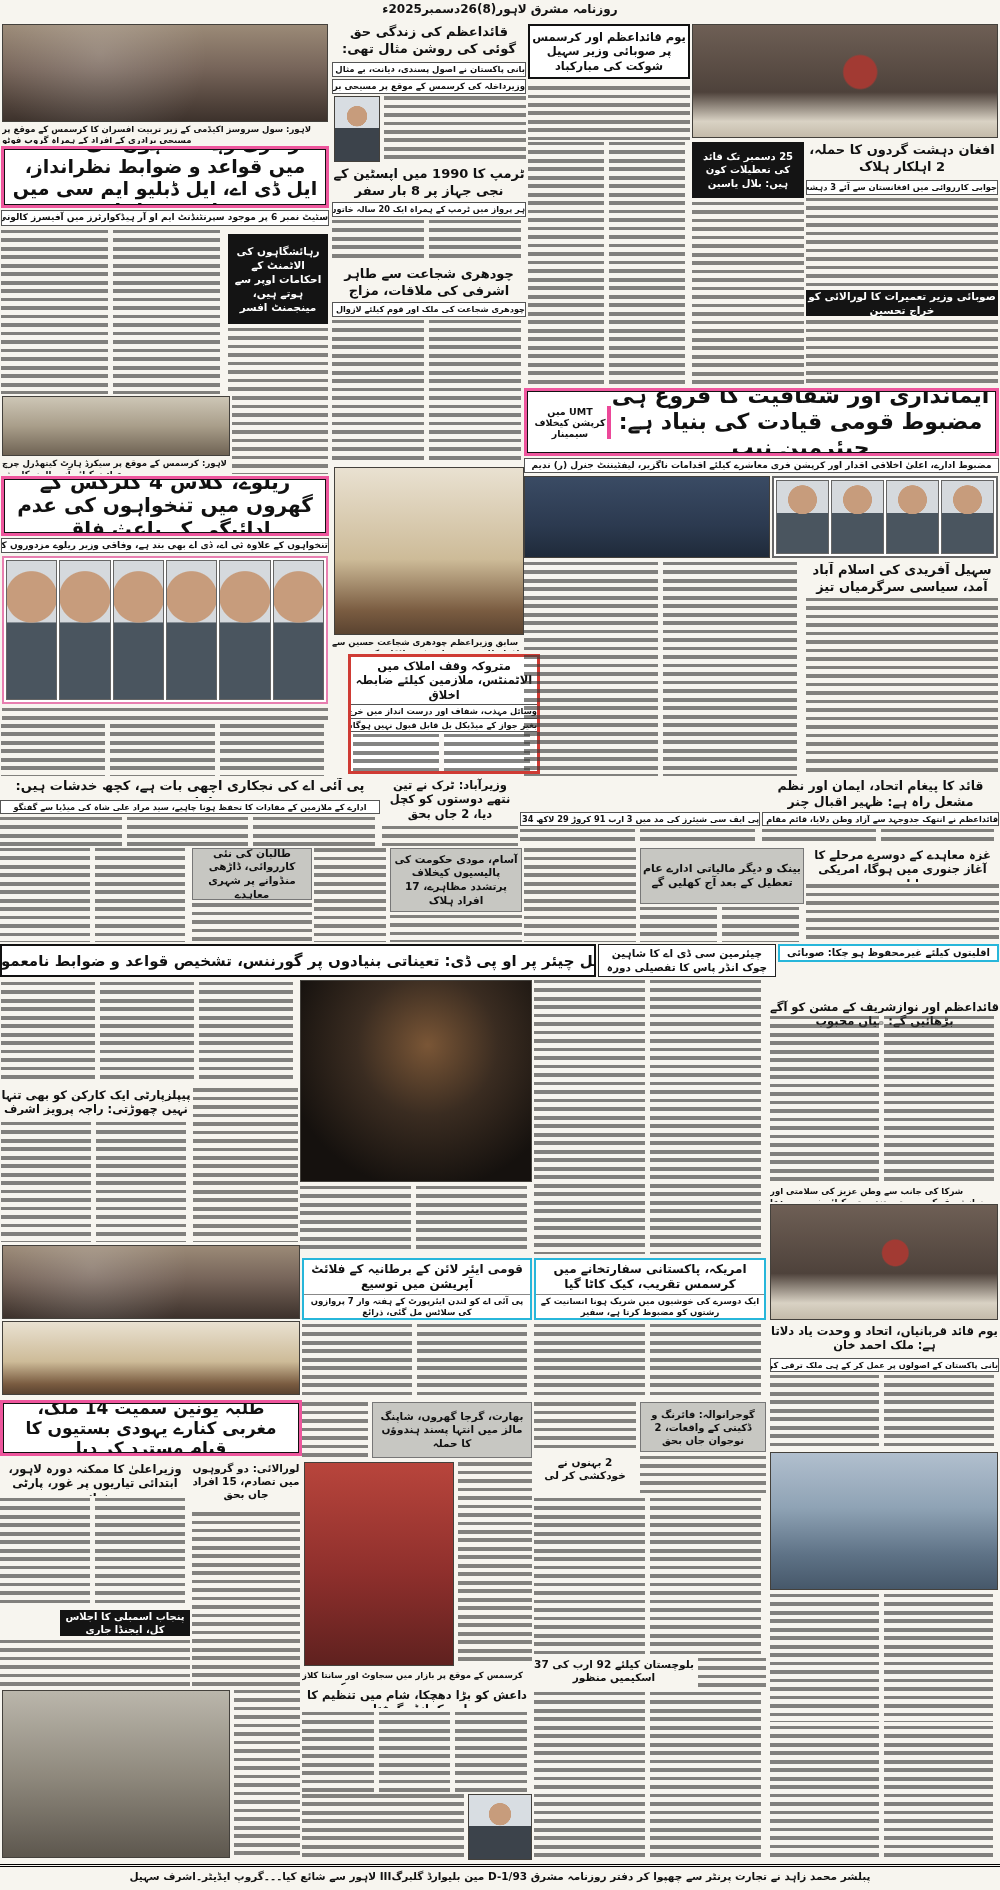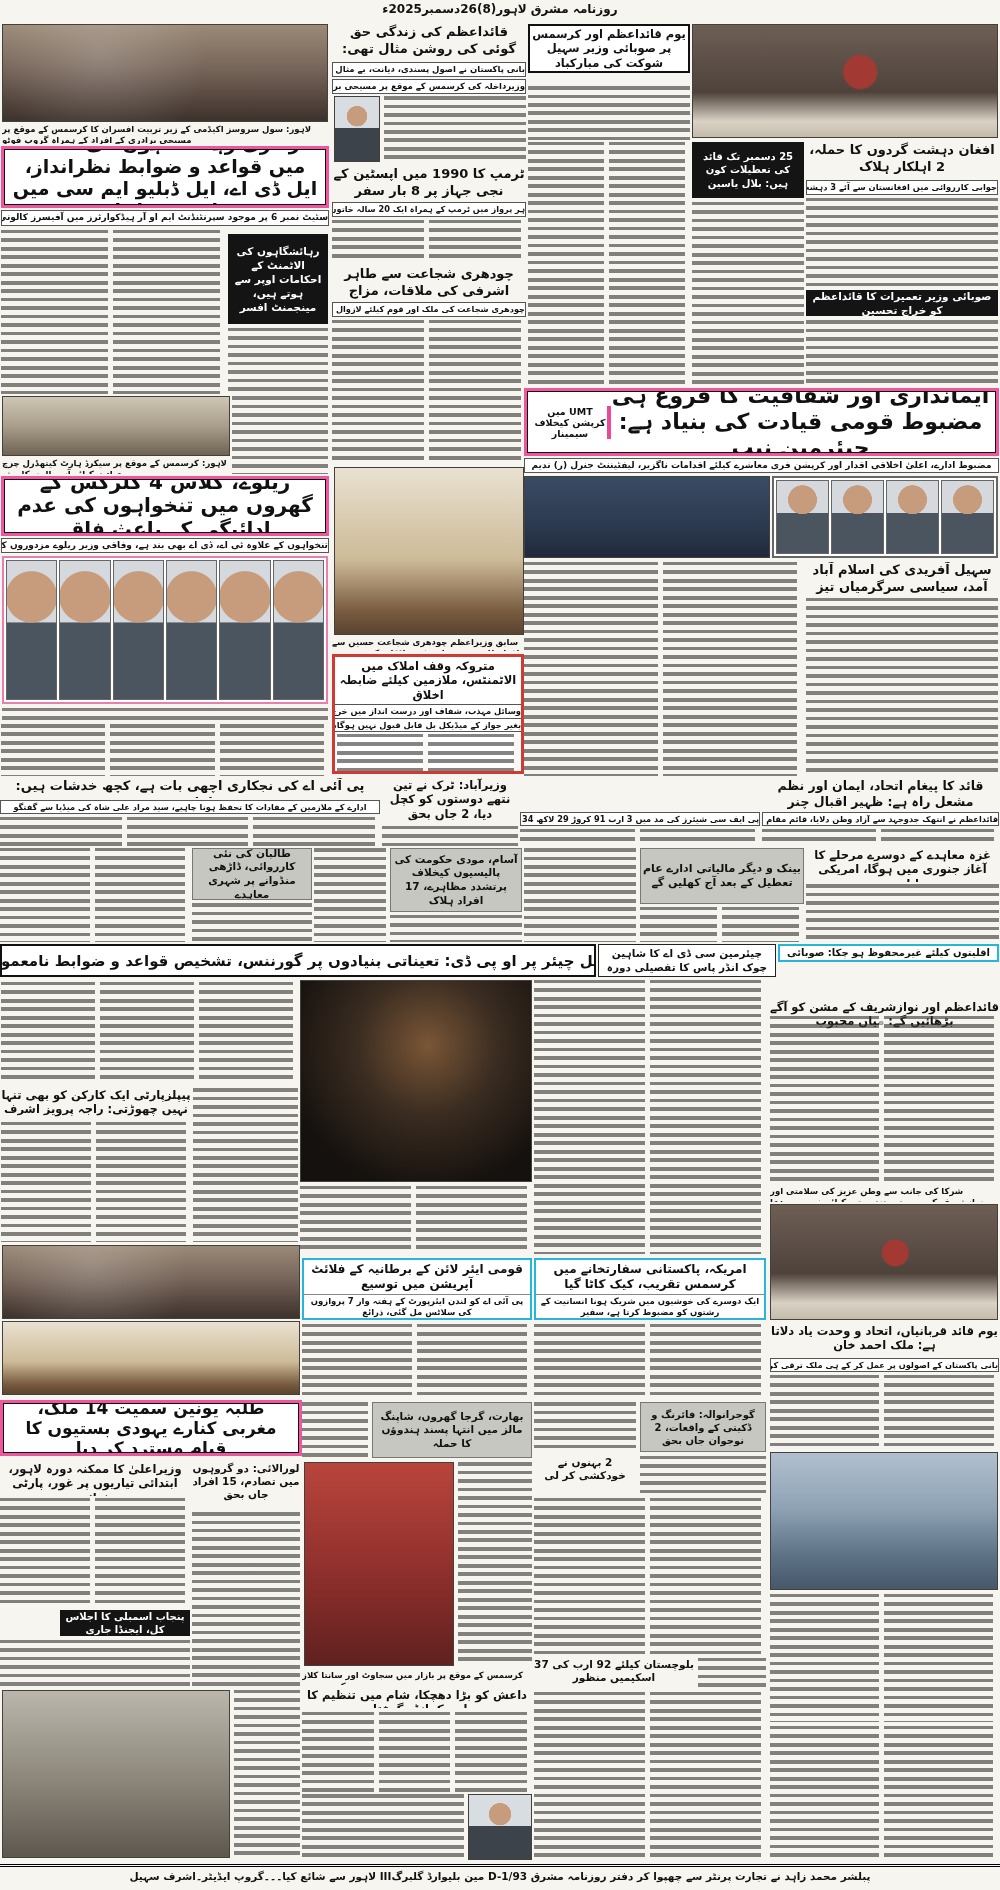--- a/index.html
+++ b/index.html
@@ -102,37 +102,37 @@
   <div class="abs h1" style="left:332px;top:166px;width:194px;height:34px">ٹرمپ کا 1990 میں اپسٹین کے نجی جہاز پر 8 بار سفر</div>
   <div class="abs bar" style="left:332px;top:202px;width:194px;height:15px;font-size:8.2px">ہر پرواز میں ٹرمپ کے ہمراہ ایک 20 سالہ خاتون تھیں جن کا نام ظاہر نہیں کیا گیا</div>
   <div class="abs gk2" style="left:332px;top:220px;width:194px;height:42px"></div>
 
   <div class="abs h1" style="left:332px;top:266px;width:194px;height:34px">چودھری شجاعت سے طاہر اشرفی کی ملاقات، مزاج پرسی</div>
   <div class="abs bar" style="left:332px;top:302px;width:194px;height:15px;font-size:8.2px">چودھری شجاعت کی ملک اور قوم کیلئے لازوال خدمات ہیں، چیئرمین پاکستان علماء کونسل</div>
   <div class="abs gk2" style="left:332px;top:320px;width:194px;height:144px"></div>
   <div class="abs ph p-room" style="left:334px;top:467px;width:190px;height:168px"></div>
   <div class="abs cap" style="left:332px;top:637px;width:194px;height:14px">سابق وزیراعظم چودھری شجاعت حسین سے حافظ طاہر محمود اشرفی ملاقات کر رہے ہیں</div>
 
-  <div class="abs redbox" style="left:332px;top:654px;width:192px;height:120px">
+  <div class="abs redbox" style="left:348px;top:654px;width:192px;height:120px">
     <div class="h2" style="padding:2px">متروکہ وقف املاک میں الاٹمنٹس، ملازمین کیلئے ضابطہ اخلاق</div>
     <div class="bar" style="border-width:1px 0;font-size:8.3px">وسائل مہذب، شفاف اور درست انداز میں خرچ کرنے کا عزم</div>
     <div class="bar" style="border-width:0 0 1px;font-size:8.3px">بغیر جواز کے میڈیکل بل قابل قبول نہیں ہوگا، ذرائع</div>
     <div class="gk2" style="height:40px;margin:2px"></div>
   </div>
 
-  <div class="abs blackbanner" style="left:528px;top:24px;width:162px;height:49px">
+  <div class="abs blackbanner" style="left:528px;top:24px;width:162px;height:55px">
     <div class="h2">یوم قائداعظم اور کرسمس پر صوبائی وزیر سہیل شوکت کی مبارکباد</div>
   </div>
   <div class="abs gk" style="left:528px;top:86px;width:162px;height:54px"></div>
   <div class="abs ph p-cake" style="left:692px;top:24px;width:306px;height:114px"></div>
 
   <div class="abs h1" style="left:806px;top:142px;width:192px;height:36px">افغان دہشت گردوں کا حملہ، 2 اہلکار ہلاک</div>
   <div class="abs bar" style="left:806px;top:180px;width:192px;height:15px;font-size:8.3px">جوابی کارروائی میں افغانستان سے آئے 3 دہشت گرد مارے گئے</div>
   <div class="abs gk" style="left:806px;top:198px;width:192px;height:88px"></div>
-  <div class="abs boxblack" style="left:806px;top:290px;width:192px;height:26px;font-size:10.5px">صوبائی وزیر تعمیرات کا قائداعظم کو خراج تحسین</div>
+  <div class="abs boxblack" style="left:806px;top:290px;width:192px;height:26px;font-size:10.5px">صوبائی وزیر تعمیرات کا لورالائی کو خراج تحسین</div>
   <div class="abs gk" style="left:806px;top:320px;width:192px;height:66px"></div>
 
   <div class="abs boxblack" style="left:692px;top:142px;width:112px;height:56px;font-size:10px">25 دسمبر تک قائد کی تعطیلات کون ہیں: بلال یاسین</div>
   <div class="abs gk" style="left:692px;top:202px;width:112px;height:184px"></div>
   <div class="abs gk2" style="left:528px;top:142px;width:162px;height:244px"></div>
 
   <div class="abs pink" style="left:524px;top:388px;width:475px;height:68px">
     <div class="big" style="font-size:22px;flex:1">ایمانداری اور شفافیت کا فروغ ہی مضبوط قومی قیادت کی بنیاد ہے: چیئرمین نیب</div>
     <div style="width:74px;font-size:9.5px;font-weight:900;text-align:center;border-right:4px solid #ec4899">UMT میں کرپشن کیخلاف سیمینار</div>
   </div>

